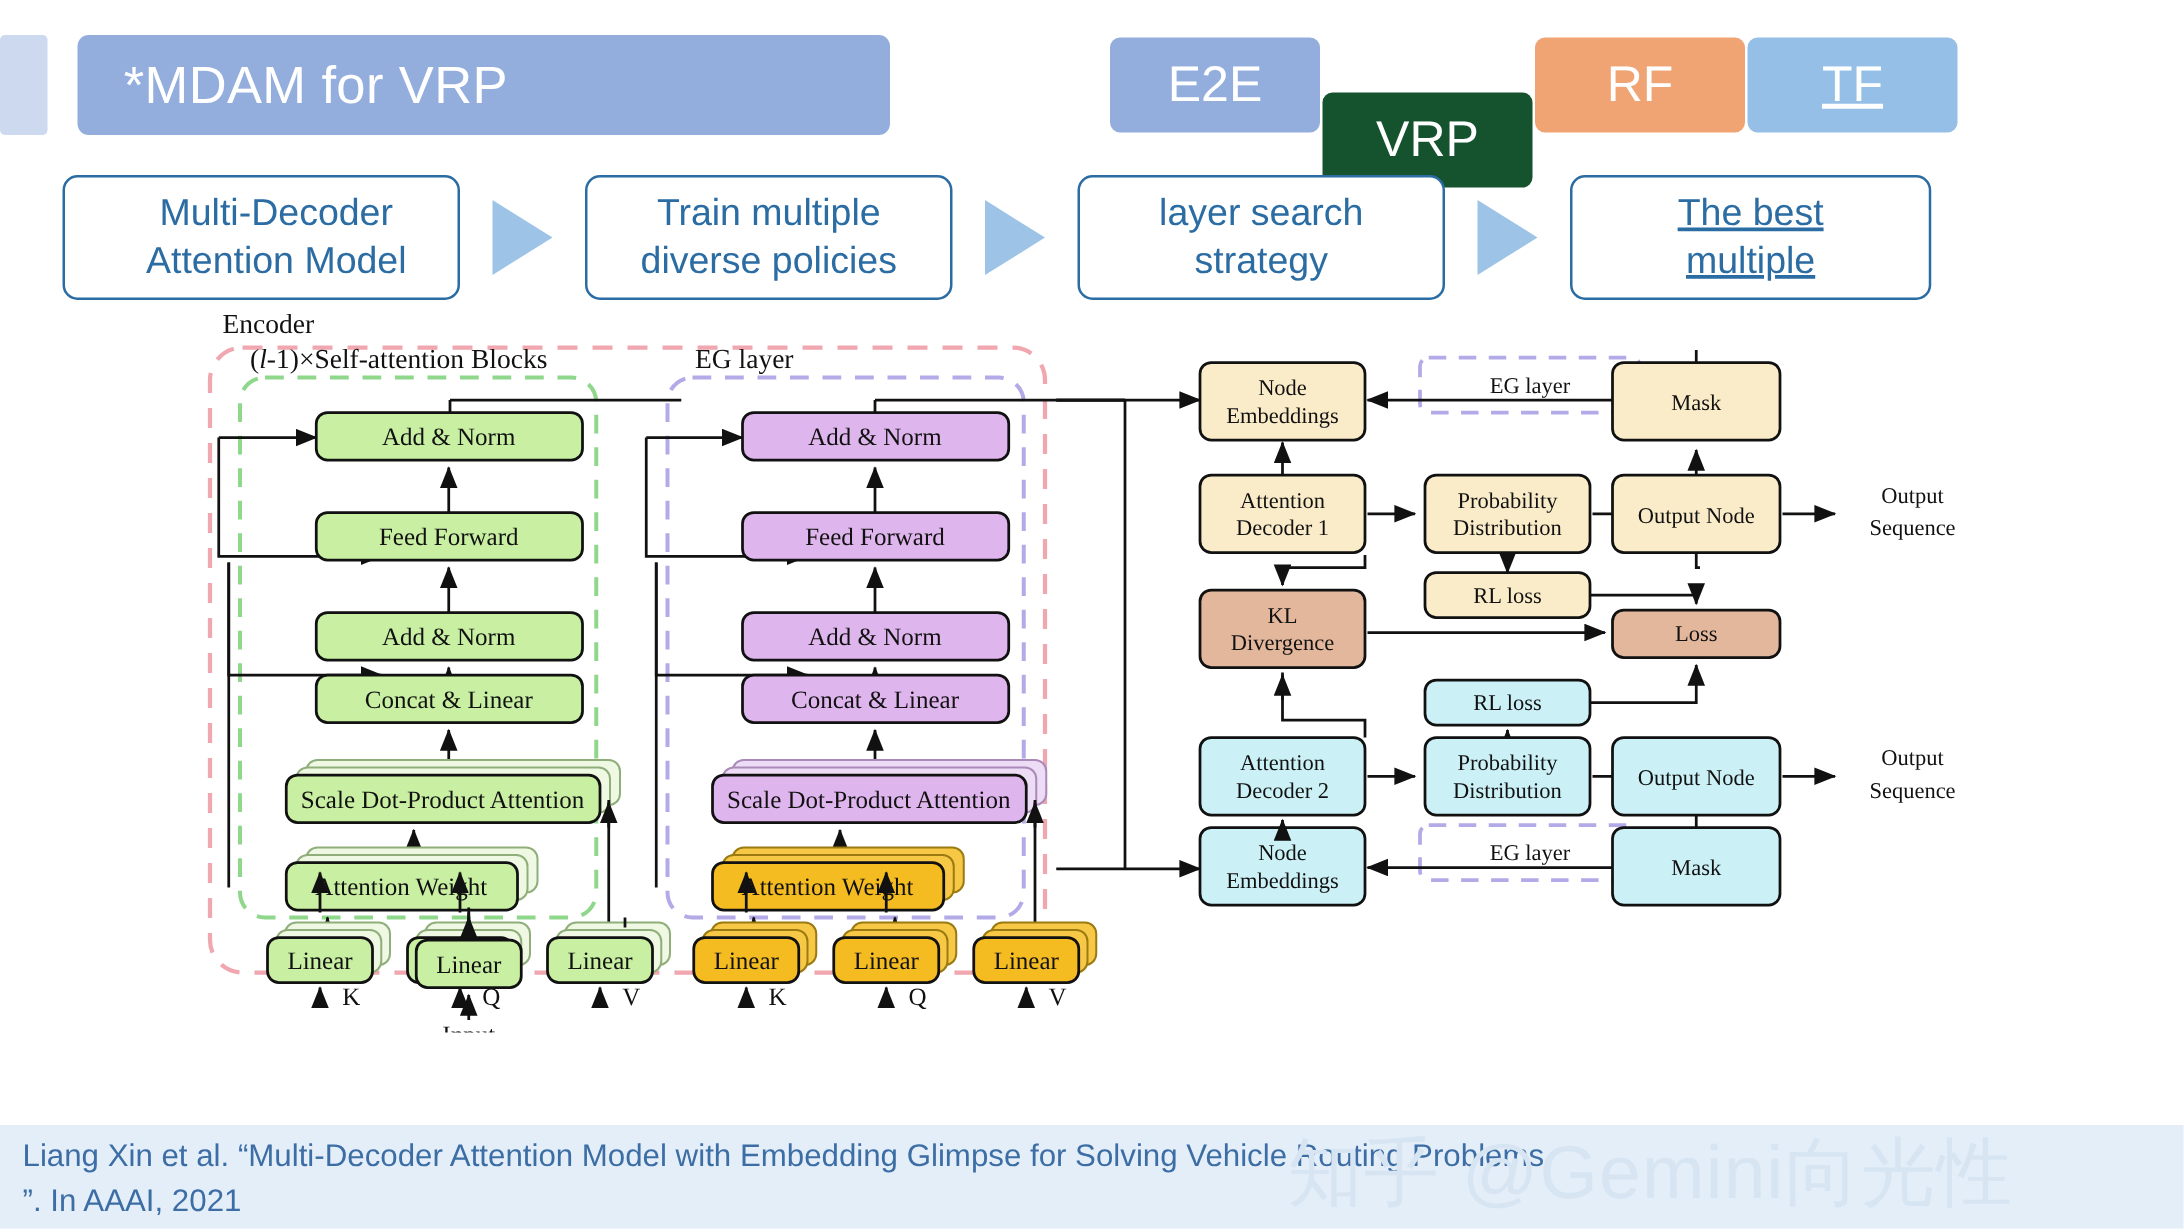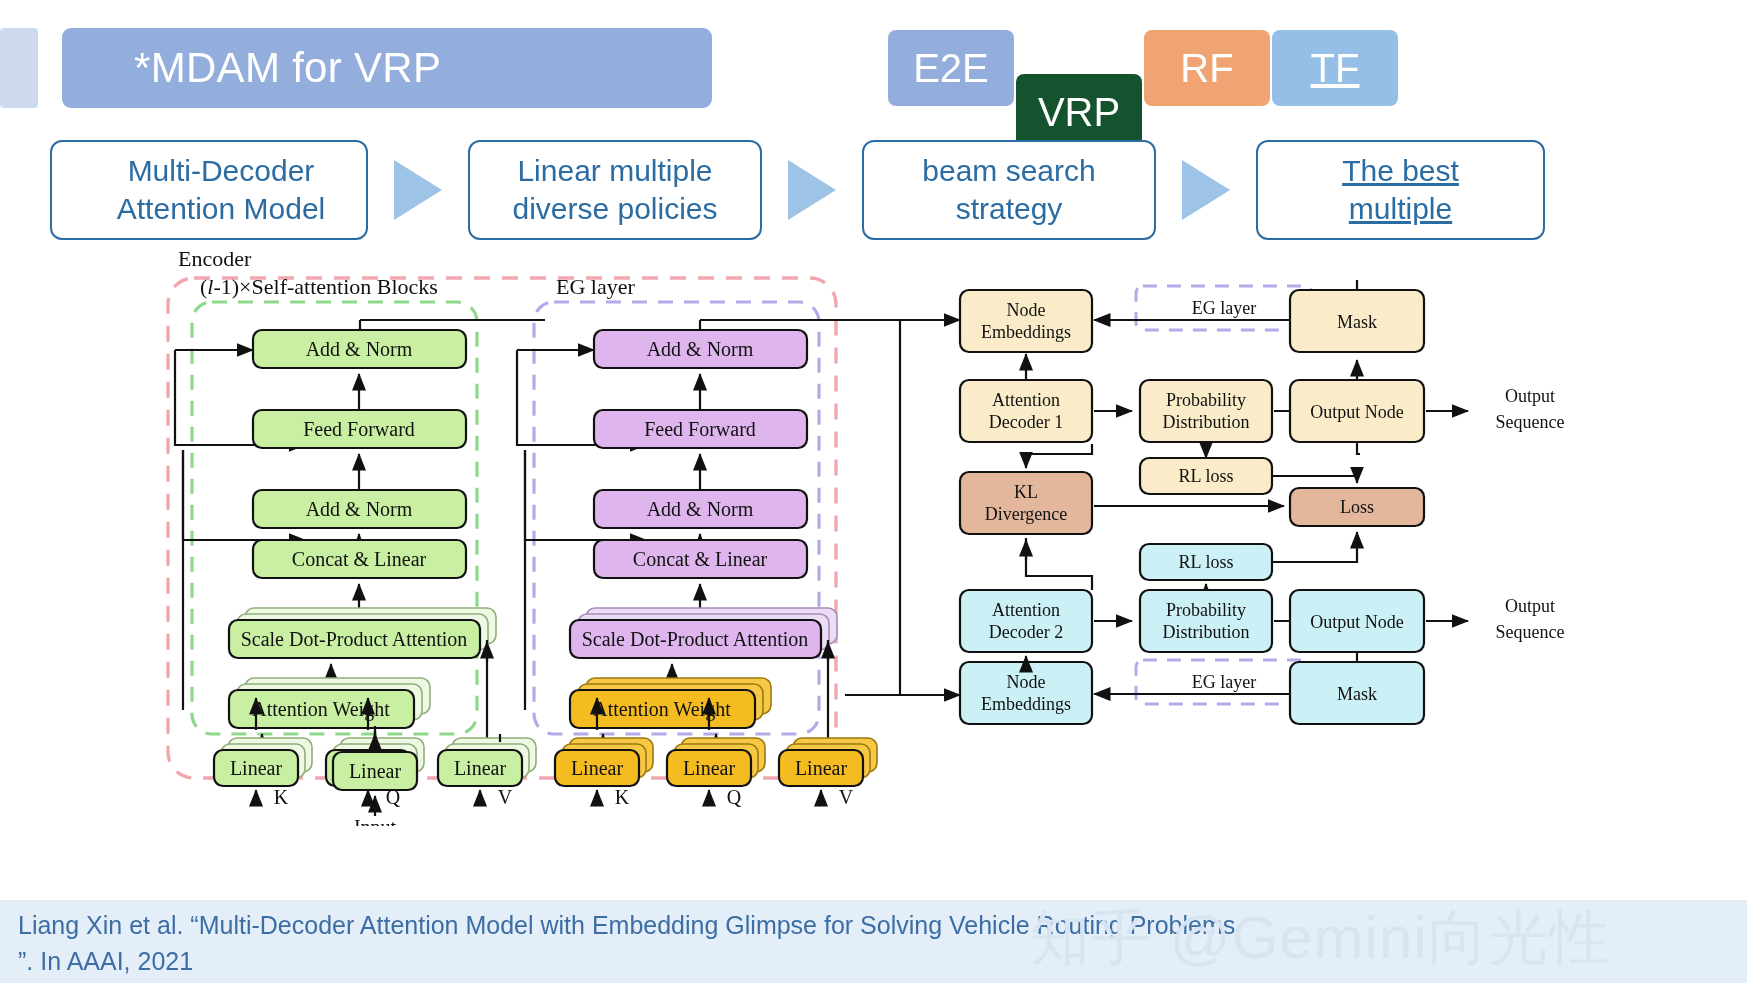--- a/index.html
+++ b/index.html
@@ -6,24 +6,24 @@
   body{
     width:1747px;height:983px;position:relative;overflow:hidden;
     background:#ffffff;
     font-family:"Liberation Sans", sans-serif;
   }
 
   
   .hdr-stub{position:absolute;left:0;top:28px;width:38px;height:80px;background:#ccd9ef;border-radius:4px;}
   .title-bar{position:absolute;left:62px;top:28px;width:650px;height:80px;background:#93aedd;
     border-radius:9px;display:flex;align-items:center;}
-  .title-bar span{color:#fff;font-size:42px;font-weight:400;padding-left:37px;letter-spacing:.3px;margin-left:35px;}
+  .title-bar span{color:#fff;font-size:42px;font-weight:400;padding-left:37px;letter-spacing:.3px;}
 
   .chips{position:absolute;left:888px;top:30px;display:flex;}
-  .chip{width:126px;height:76px;border-radius:8px;display:flex;align-items:center;justify-content:center;
+  .chip{width:168px;height:76px;border-radius:8px;display:flex;align-items:center;justify-content:center;
         color:#fff;font-size:40px;margin-right:2px;}
 
   
   .flow{position:absolute;left:50px;top:140px;width:1660px;height:100px;display:flex;align-items:center;}
   .fbox{border:2px solid #2b6ca3;border-radius:12px;color:#2b6ca3;font-size:30px;line-height:1.28;
         text-align:center;display:flex;align-items:center;justify-content:center;height:96px;background:#fff;}
   .fb1{width:290px;padding-left:24px;}
   .fb2{width:290px;}
   .fb3{width:290px;}
   .fb4{width:285px;text-decoration:underline;}
@@ -67,28 +67,28 @@
 <div class="flow">
   <div class="fbox fb1">
     <div>
       <div>Multi-Decoder</div>
       <div>Attention Model</div>
     </div>
   </div>
   <div class="tri"></div>
   <div class="fbox fb2">
     <div>
-      <div>Linear multiple</div>
+      <div>Train multiple</div>
       <div>diverse policies</div>
     </div>
   </div>
   <div class="tri"></div>
   <div class="fbox fb3">
     <div>
-      <div>beam search</div>
+      <div>layer search</div>
       <div>strategy</div>
     </div>
   </div>
   <div class="tri"></div>
   <div class="fbox fb4">
     <div>
       <div>The best</div>
       <div>multiple</div>
     </div>
   </div>

